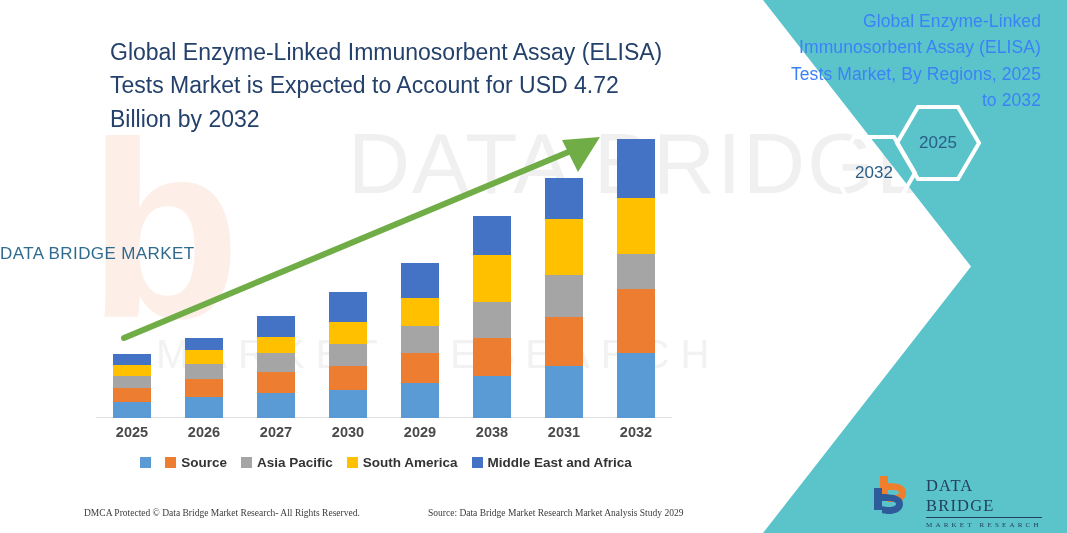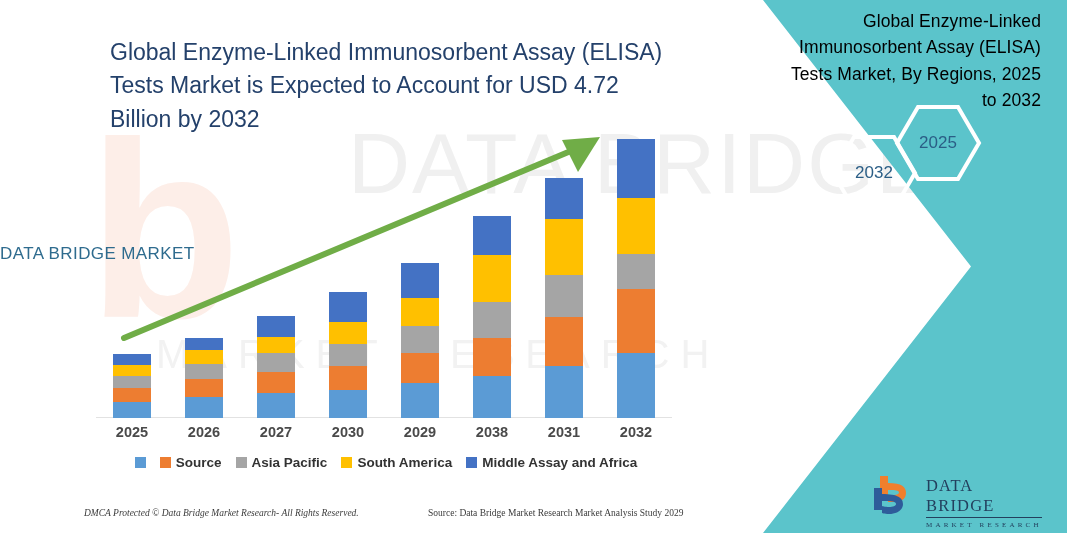--- a/index.html
+++ b/index.html
@@ -11,21 +11,21 @@
   #page { position: relative; width: 1067px; height: 533px; background: #ffffff; overflow: hidden; }
 
   
   .teal-panel {
     position: absolute; top: 0; right: 0; width: 400px; height: 533px;
     background: #5BC4CB;
     clip-path: polygon(100% 0, 100% 100%, 24% 100%, 76% 50%, 24% 0);
   }
   .panel-title {
     position: absolute; top: 8px; right: 26px; width: 260px;
-    text-align: right; color: #000000;
+    text-align: right; color: #3b82f6;
     font-size: 17.5px; line-height: 1.5; font-weight: 400;
     letter-spacing: .1px;
   }
   .panel-brand {
     position: absolute; top: 242px; left: 0; width: 400px;
     text-align: left; color: #2E6B8E;
     font-size: 17px; line-height: 1.45; letter-spacing: .4px;
   }
   .panel-brand .l2 { display:block; }
 
@@ -101,21 +101,21 @@
     position: absolute; left: 96px; top: 455px; width: 580px;
     display: flex; justify-content: center; align-items: center; gap: 14px;
   }
   .legend-item { display: flex; align-items: center; gap: 5px; }
   .legend-swatch { width: 11px; height: 11px; display: inline-block; }
   .legend-text { font-size: 13.5px; color: #333; font-weight: bold; }
 
   
   .footer { position: absolute; top: 508px; left: 0; width: 700px; height: 20px; }
   .footer-left  { position: absolute; left: 84px;  top: 0; font-size: 9.5px;
-                  color: #3b3b3b; font-family: "Liberation Serif", serif; font-style: italic; }
+                  color: #3b3b3b; font-family: "Liberation Serif", serif; }
   .footer-right { position: absolute; left: 428px; top: 0; font-size: 9.5px;
                   color: #3b3b3b; font-family: "Liberation Serif", serif; }
 
   
   .logo { position: absolute; left: 872px; top: 472px; width: 170px; height: 46px; }
   .logo-mark { position: absolute; left: 0; top: 2px; width: 46px; height: 42px; }
   .logo-text { position: absolute; left: 54px; top: 4px; }
   .logo-name { font-size: 16.5px; letter-spacing: 1.2px; color: #23405e;
                font-family: "Liberation Serif", serif;
                border-bottom: 1.5px solid #23405e; padding-bottom: 1px; }
@@ -242,21 +242,21 @@
       <div class="legend-item">
         <span class="legend-swatch" style="background: rgb(165, 165, 165);"></span>
         <span class="legend-text">Asia Pacific</span>
       </div>
       <div class="legend-item">
         <span class="legend-swatch" style="background: rgb(255, 192, 0);"></span>
         <span class="legend-text">South America</span>
       </div>
       <div class="legend-item">
         <span class="legend-swatch" style="background: rgb(68, 114, 196);"></span>
-        <span class="legend-text">Middle Assay and Africa</span>
+        <span class="legend-text">Middle East and Africa</span>
       </div>
     </div>
 
   <div class="footer">
     <div class="footer-left">DMCA Protected © Data Bridge Market Research- All Rights Reserved.</div>
     <div class="footer-right">Source: Data Bridge Market Research  Market Analysis Study 2029</div>
   </div>
 
   <div class="teal-panel"></div>
 

